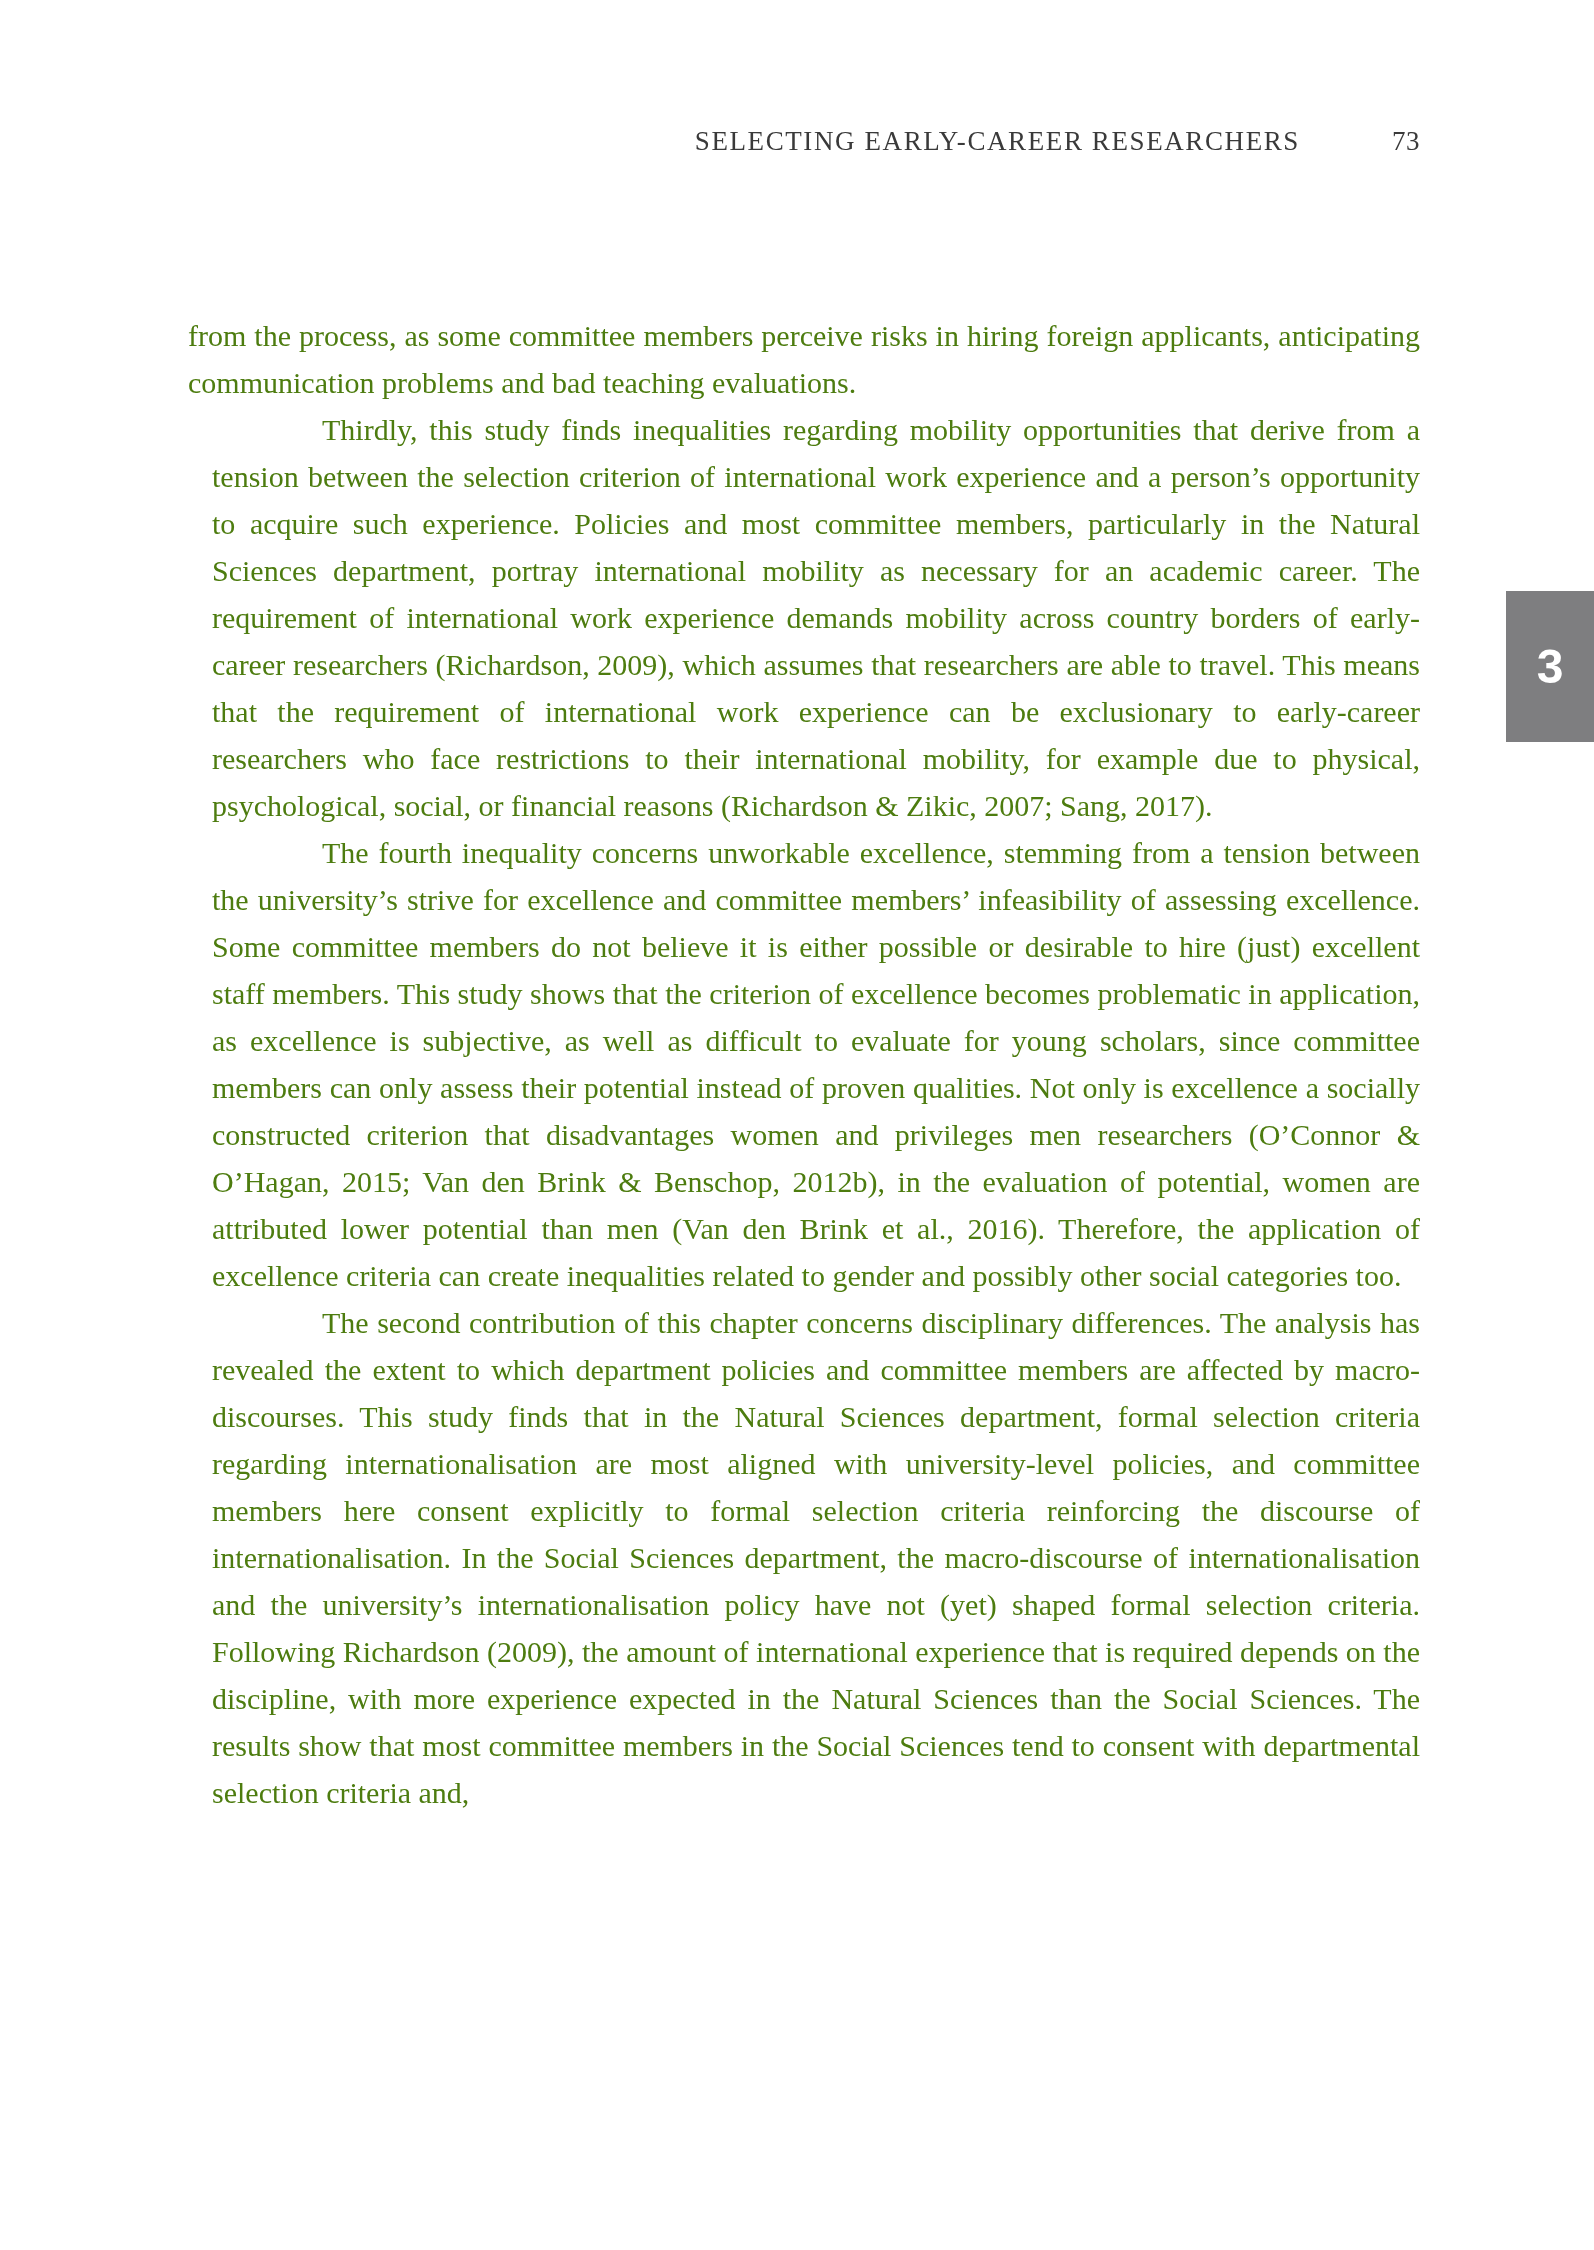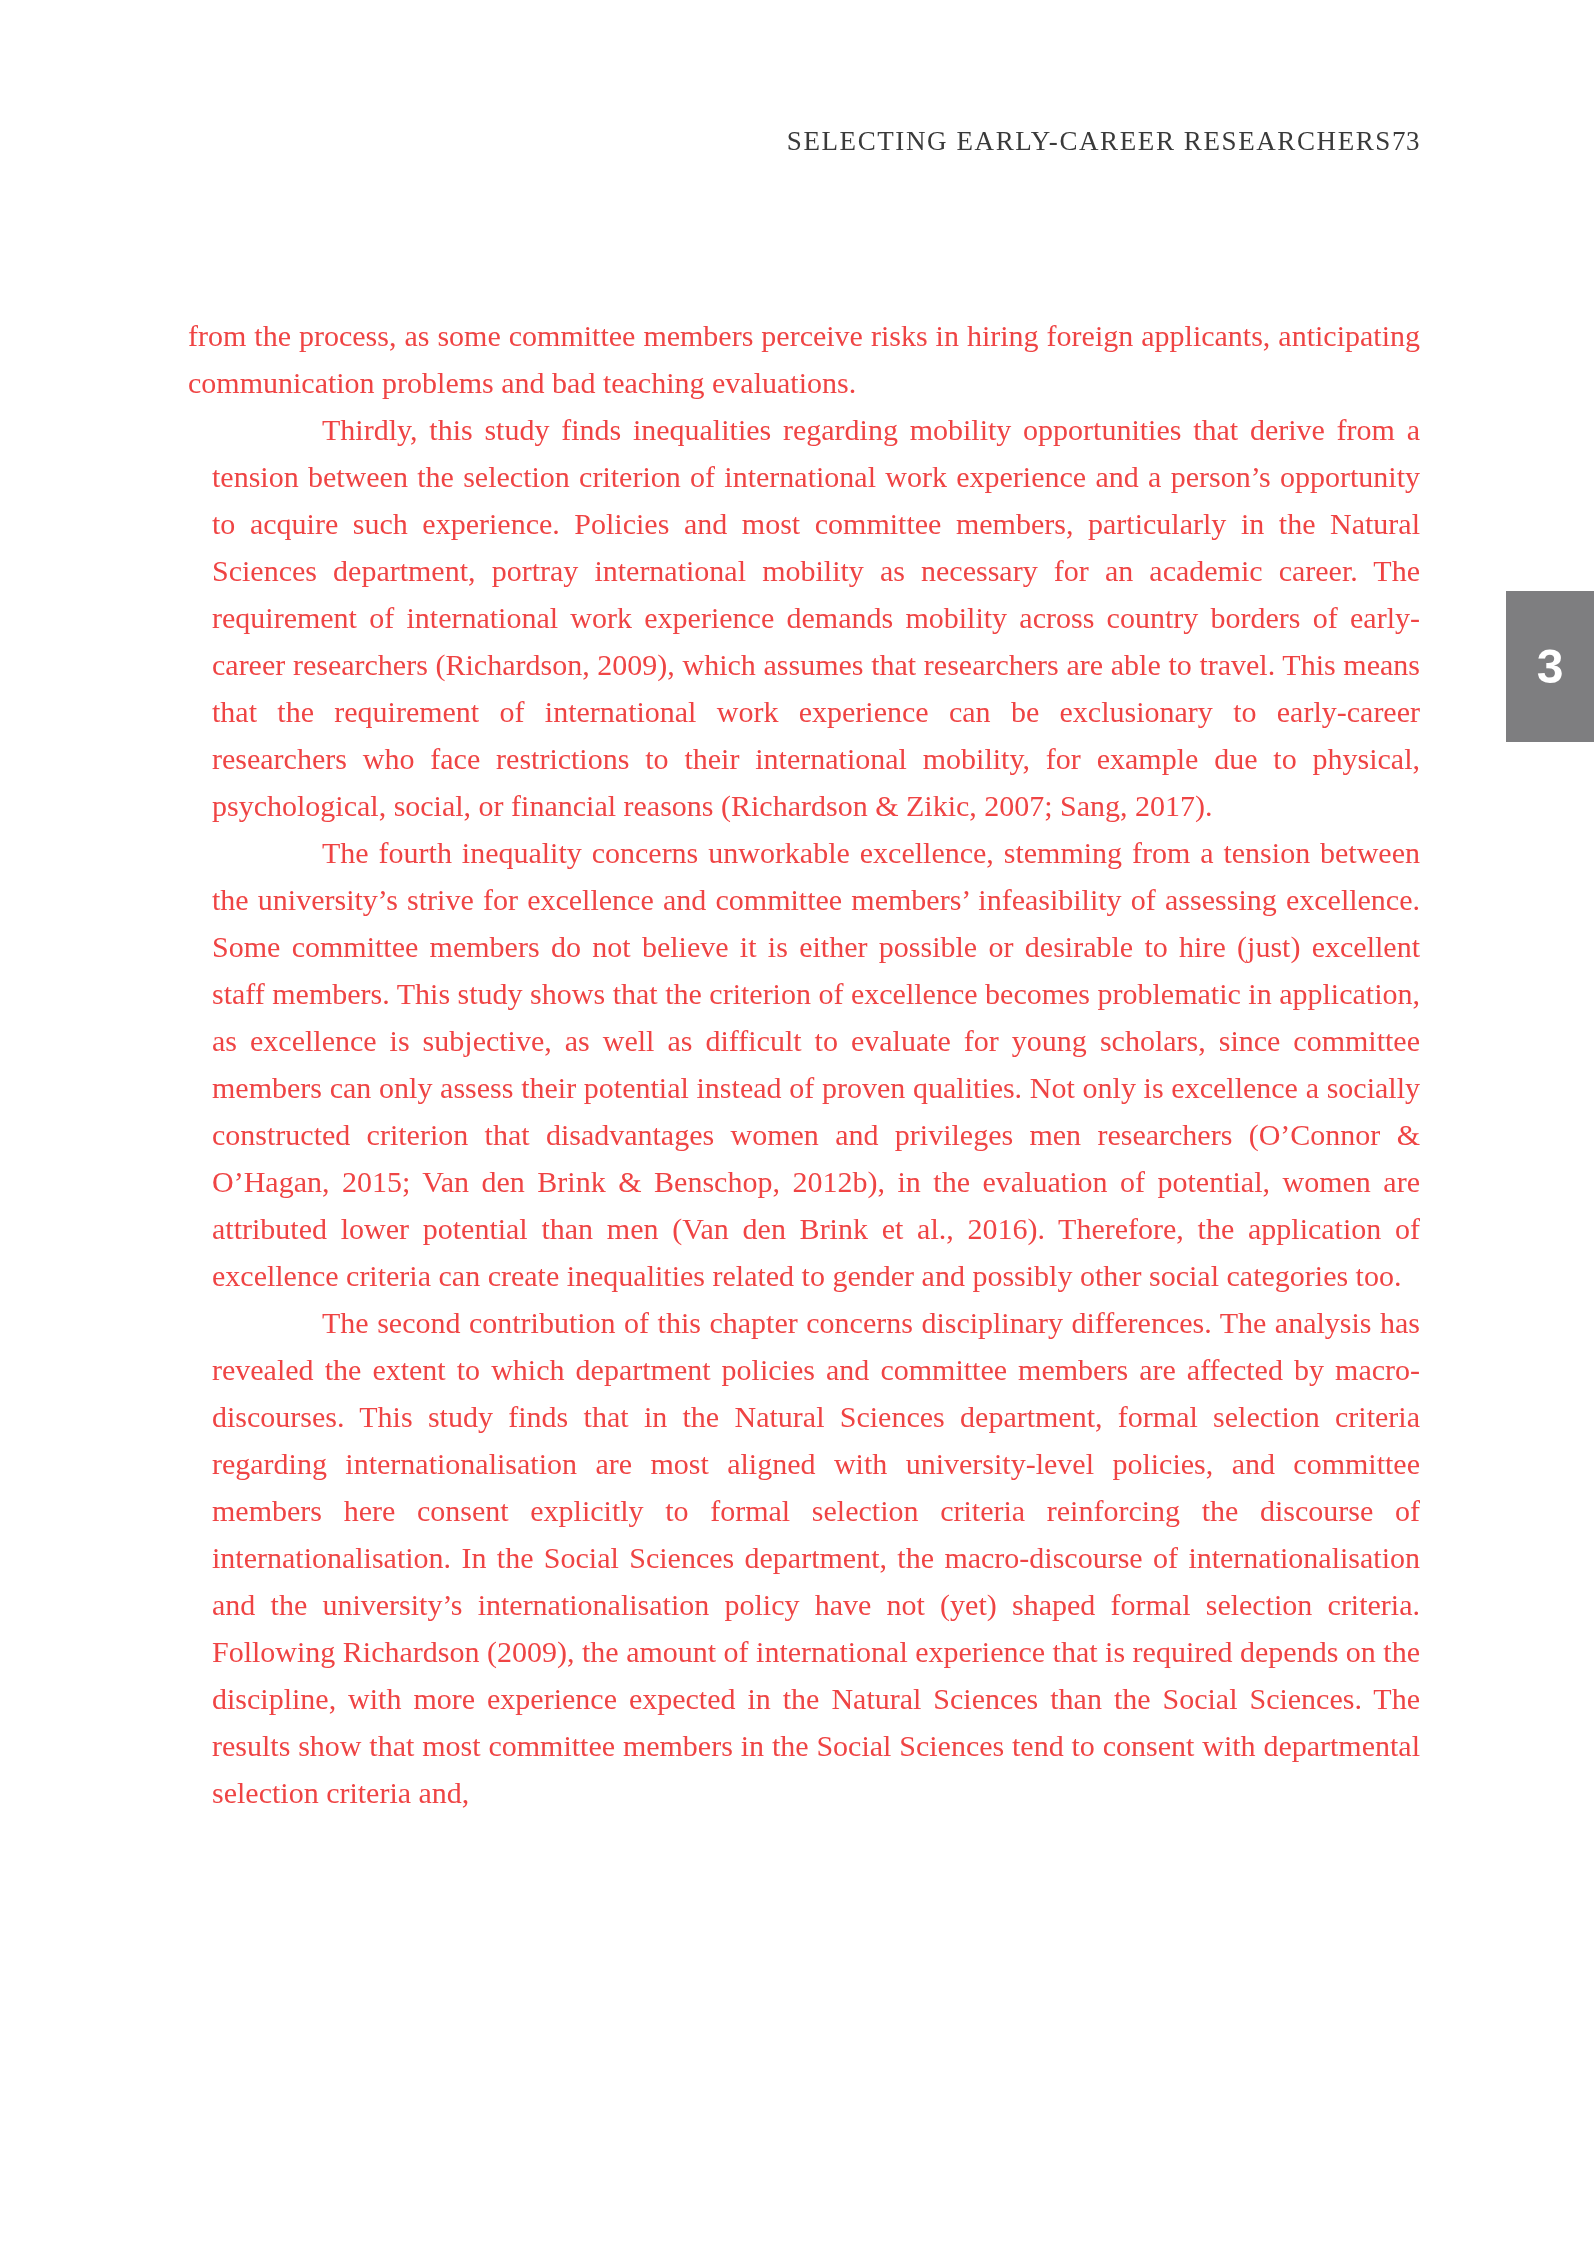--- a/index.html
+++ b/index.html
@@ -34,35 +34,36 @@
     font-size: 27px;
     letter-spacing: 1.6px;
     color: #3a3a3a;
   }
 
   .running-title {
     white-space: nowrap;
   }
 
   .page-number {
+    margin-left: 92px;
     letter-spacing: 0.5px;
   }
 
   .body-text {
     position: absolute;
     top: 312px;
     left: 188px;
     width: 1232px;
   }
 
   .body-text p {
     font-size: 30px;
     line-height: 47px;
     text-align: justify;
-    color: #ef4444;
+    color: #4d7c0f;
   }
 
   .body-text p.indent {
     text-indent: 110px;
     margin-left: 24px;
   }
 
   .chapter-tab {
     position: absolute;
     top: 591px;

